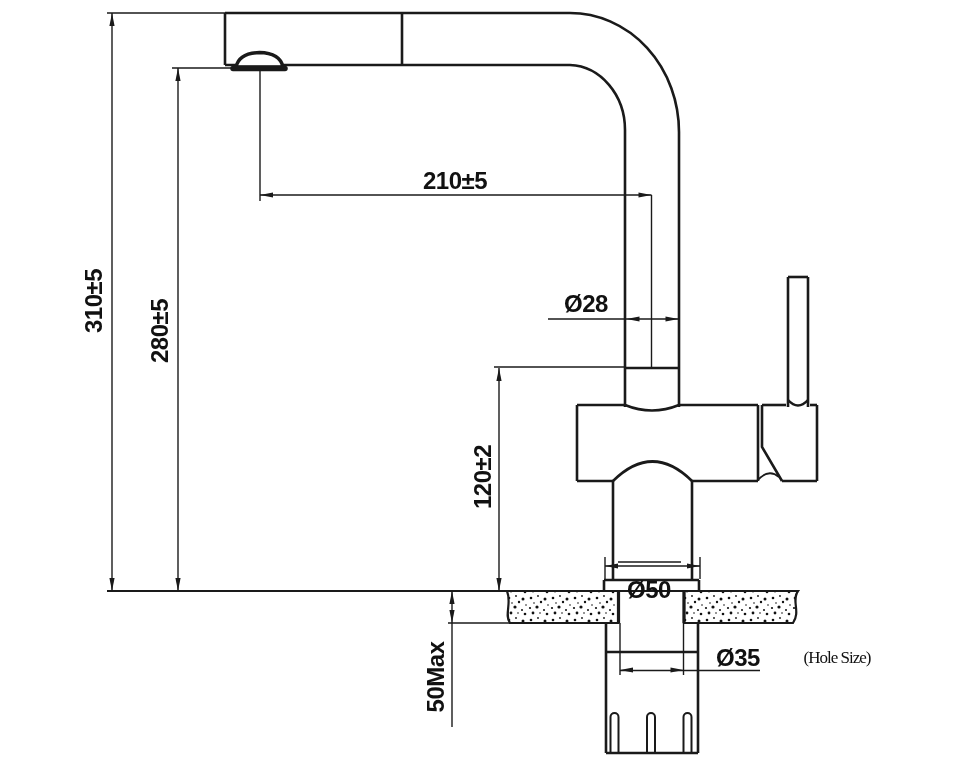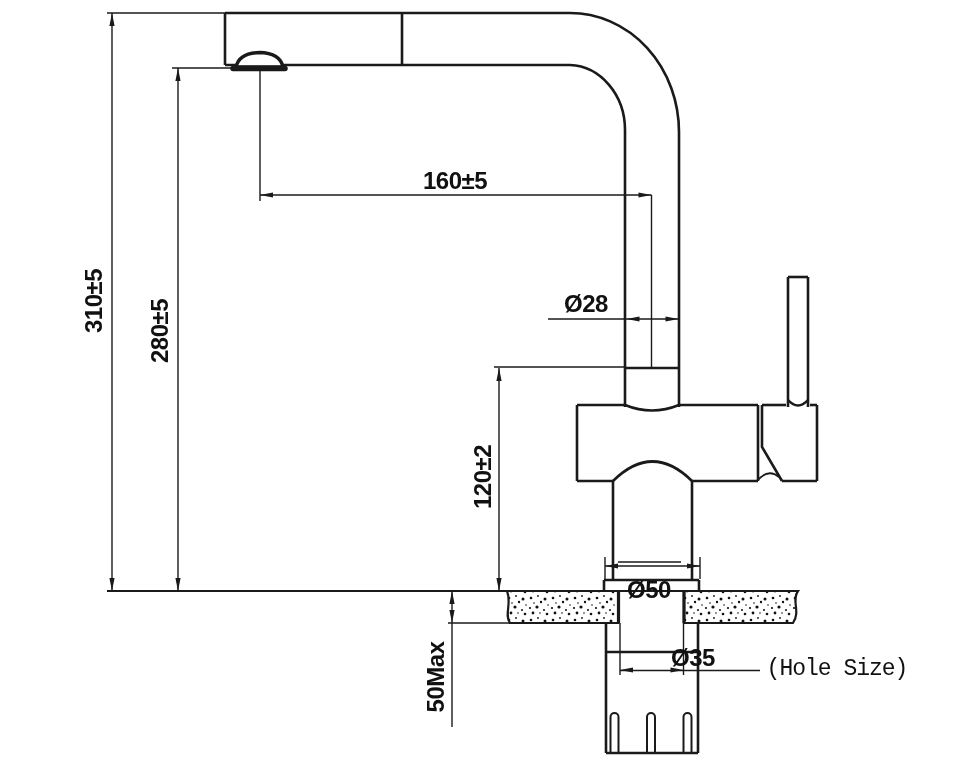--- a/index.html
+++ b/index.html
@@ -16,25 +16,24 @@
     transform:translate(-50%,-50%);
     font-weight:bold;
     font-size:24px;
     letter-spacing:-0.5px;
     color:#111;
     white-space:nowrap;
     line-height:1;
   }
   .dim-label.rot{transform:translate(-50%,-50%) rotate(-90deg);}
   .dim-label.mono{
-    font-family:Liberation Mono, monospace;
+    font-family:Liberation Serif, serif;
     font-weight:normal;
-    font-size:23px;
+    font-size:17px;
     letter-spacing:-1px;
-    margin-top:12px;
   }
 </style>
 </head>
 <body>
 
 <div class="canvas">
 
 <svg width="962" height="768" viewBox="0 0 962 768">
   <defs>
     <pattern id="stipple" width="22" height="22" patternUnits="userSpaceOnUse">
@@ -177,21 +176,21 @@
     <polygon points="700,566 687,563.4 687,568.6"></polygon>
     <polygon points="620,670 633,667.4 633,672.6"></polygon>
     <polygon points="683.5,670 670.5,667.4 670.5,672.6"></polygon>
     <polygon points="452,591 449.4,604 454.6,604"></polygon>
     <polygon points="452,623 449.4,610 454.6,610"></polygon>
   </g>
 </svg>
 
 <div class="dim-label rot" style="left:94px;top:301px;">310±5</div>
 <div class="dim-label rot" style="left:160px;top:331px;">280±5</div>
-<div class="dim-label" style="left:455px;top:181px;">160±5</div>
+<div class="dim-label" style="left:455px;top:181px;">210±5</div>
 <div class="dim-label" style="left:586px;top:304px;">Ø28</div>
 <div class="dim-label rot" style="left:483px;top:477px;">120±2</div>
 <div class="dim-label" style="left:649px;top:548px;margin-top:42px;">Ø50</div>
-<div class="dim-label" style="left:693px;top:658px;">Ø35</div>
+<div class="dim-label" style="left:738px;top:658px;">Ø35</div>
 <div class="dim-label mono" style="left:837px;top:657px;">(Hole Size)</div>
 <div class="dim-label rot" style="left:436px;top:677px;">50Max</div>
 
 </div>
 
 </body></html>

